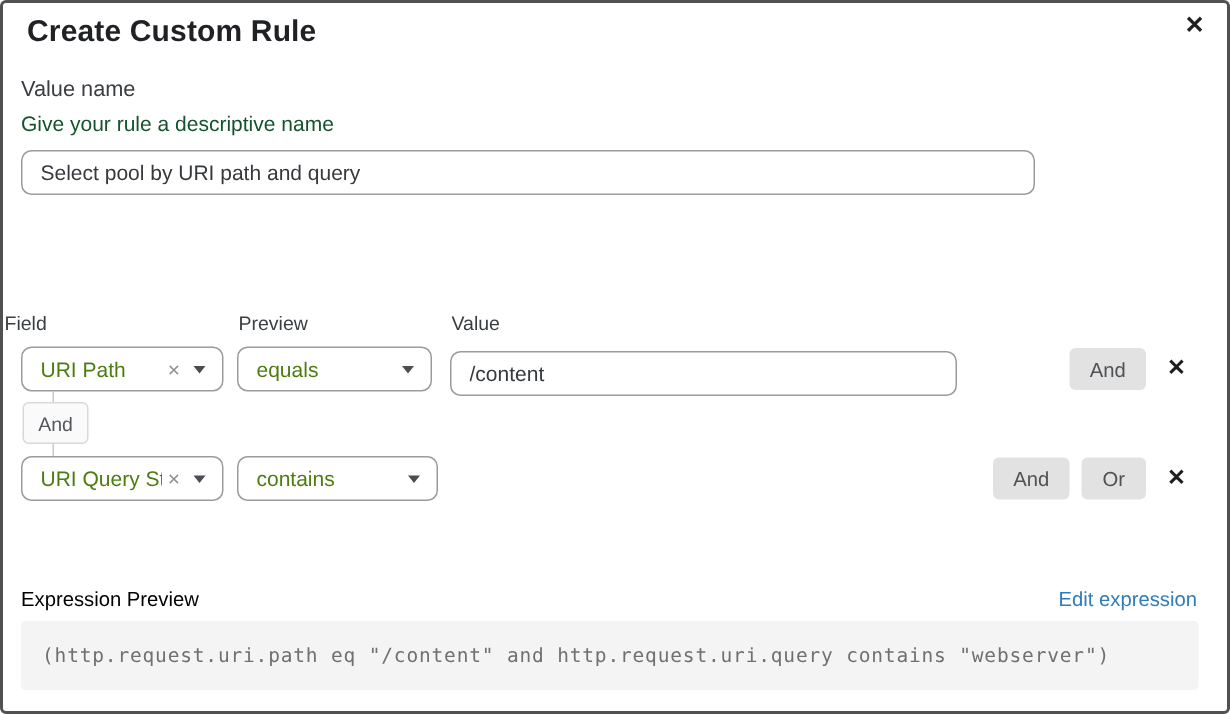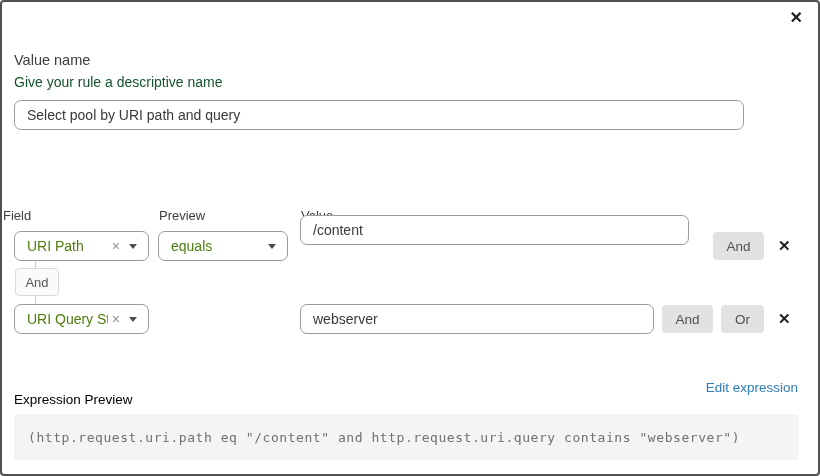--- a/index.html
+++ b/index.html
@@ -33,21 +33,21 @@
     color: #222;
     cursor: pointer;
     line-height: 1;
     padding: 2px;
   }
 
   .rule-label { left: 12px; top: 50px; font-size: 14.5px; color: #3a3d41; }
   .rule-hint  { left: 12px; top: 72px; font-size: 14px;  color: #14532d; }
   .name-input {
     left: 12px; top: 98px;
-    width: 730px; height: 30px;
+    width: 676px; height: 30px;
     border: 1px solid #9b9b9b;
     border-radius: 7px;
     font-family: "Liberation Sans", sans-serif;
     font-size: 14px;
     color: #36393d;
     padding: 0 12px;
     background: #fff;
     outline: none;
   }
 
@@ -139,21 +139,21 @@
     border-radius: 4px;
     font-size: 13px;
     color: #55585c;
     display: flex;
     align-items: center;
     justify-content: center;
   }
 
   .expr-label { left: 12px; top: 390px; font-size: 13.5px; color: #000000; }
   .edit-link  {
-    right: 20px; top: 378px;
+    right: 20px; top: 390px;
     font-size: 13.5px;
     color: #2e7cb8;
     cursor: pointer;
     text-decoration: none;
   }
   .code-block {
     left: 12px; top: 412px;
     width: 785px; height: 46px;
     background: #f4f4f4;
     border-radius: 3px;
@@ -168,54 +168,58 @@
     color: #6e7073;
     letter-spacing: 0.55px;
     white-space: nowrap;
   }
 </style>
 </head>
 <body>
 
 <div class="modal">
 
+  <div class="abs title">Create Custom Rule</div>
   <div class="abs close-btn">✕</div>
 
   <div class="abs rule-label">Value name</div>
   <div class="abs rule-hint">Give your rule a descriptive name</div>
   <input class="abs name-input" type="text" value="Select pool by URI path and query" style="">
 
 
   <div class="abs col-label col-field">Field</div>
   <div class="abs col-label col-operator">Preview</div>
   <div class="abs col-label col-value">Value</div>
 
   <div class="abs select" style="left:12px; top:229px; width:135px;">
     <span class="select-label">URI Path</span>
     <span class="select-clear">×</span>
     <span class="caret"></span>
   </div>
   <div class="abs select" style="left:156px; top:229px; width:130px;">
     <span class="select-label">equals</span>
     <span class="caret"></span>
   </div>
-  <input class="abs value-input" style="left: 298px; top: 213px; width: 389px;" type="text" value="/content">
+  <input class="abs value-input" style="left: 298px; top: 232px; width: 338px;" type="text" value="/content">
   <button class="abs gray-btn" style="left:711px; top:230px; width:51px;">And</button>
   <div class="abs remove-btn" style="left:776px; top:236px;">✕</div>
 
   <div class="abs connector-line" style="top:259px; height:7px;"></div>
   <div class="abs and-badge">And</div>
   <div class="abs connector-line" style="top:294px; height:8px;"></div>
 
   <div class="abs select" style="left:12px; top:302px; width:135px;">
     <span class="select-label">URI Query St...</span>
     <span class="select-clear">×</span>
     <span class="caret"></span>
   </div>
-  <input class="abs value-input" style="left: 298px; top: 302px; width: 354px;" type="text" value="webserver">
+  <div class="abs select" style="left:156px; top:302px; width:134px;">
+    <span class="select-label">contains</span>
+    <span class="caret"></span>
+  </div>
   <button class="abs gray-btn" style="left:660px; top:303px; width:51px;">And</button>
   <button class="abs gray-btn" style="left:719px; top:303px; width:43px;">Or</button>
   <div class="abs remove-btn" style="left:776px; top:309px;">✕</div>
 
   <div class="abs expr-label">Expression Preview</div>
   <a class="abs edit-link">Edit expression</a>
   <div class="abs code-block">
     <span class="code-text">(http.request.uri.path eq "/content" and http.request.uri.query contains "webserver")</span>
   </div>
 

